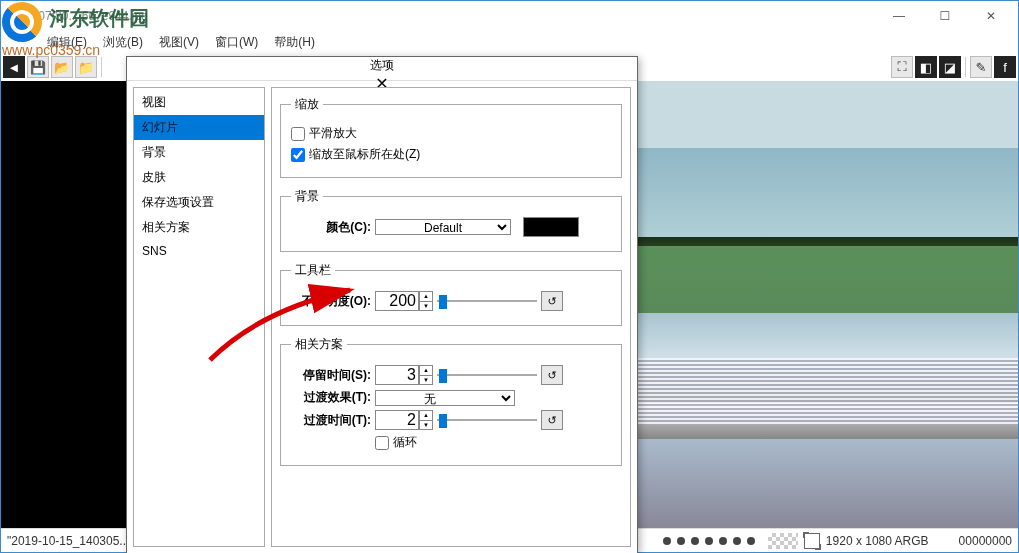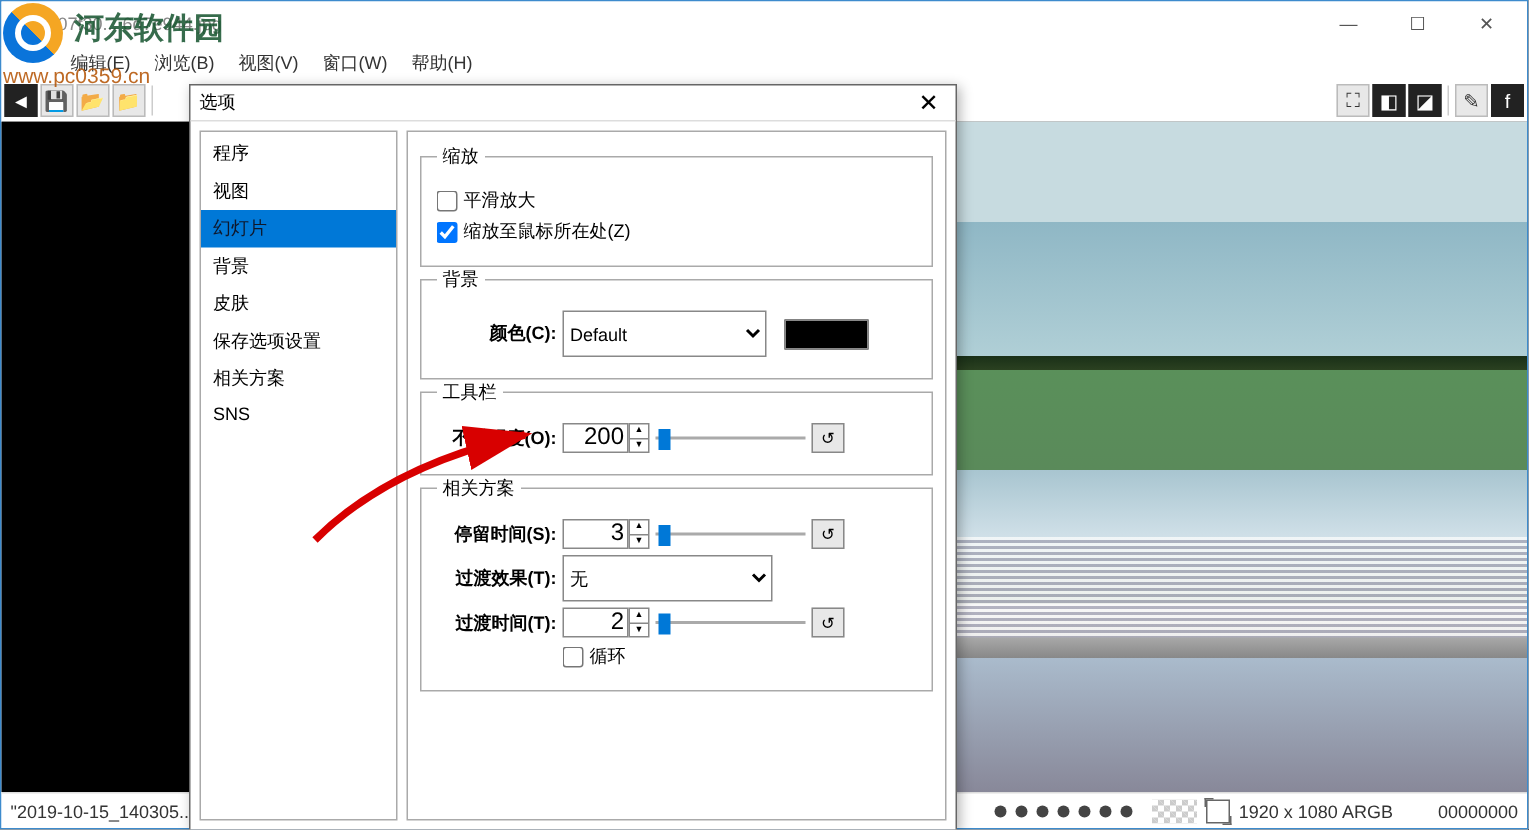--- a/index.html
+++ b/index.html
@@ -185,20 +185,21 @@
       display: flex;
       flex-direction: column;
       z-index: 100;
     }
     .dialog-titlebar {
       height: 24px;
       display: flex;
       align-items: center;
       padding: 0 6px;
       border-bottom: 1px solid #ddd;
+      flex-direction: column;
     }
     .dialog-title { flex: 1; font-size: 12px; }
     .dialog-close {
       width: 24px; height: 20px;
       display: flex; align-items: center; justify-content: center;
       font-size: 16px; font-weight: 300;
     }
     .dialog-body {
       flex: 1;
       display: flex;
@@ -221,21 +222,21 @@
     
     .dialog-panel {
       flex: 1;
       border: 1px solid #aaa;
       padding: 8px;
       background: #fff;
     }
     
     fieldset {
       border: 1px solid #aaa;
-      margin-bottom: 0;
+      margin-bottom: 10px;
       padding: 8px 10px 10px 10px;
     }
     legend {
       font-size: 12px;
       padding: 0 4px;
     }
     .row {
       display: flex;
       align-items: center;
       margin: 4px 0;
@@ -245,24 +246,25 @@
       width: 80px;
       text-align: right;
       margin-right: 4px;
       font-weight: bold;
     }
     input[type="checkbox"] {
       width: 14px; height: 14px;
       margin-right: 4px;
     }
     select {
-      height: 31px;
+      height: 16px;
       border: 1px solid #888;
       font-size: 12px;
       background: #fff;
+      padding-left: 44px;
     }
     .color-swatch {
       width: 56px; height: 20px;
       background: #000;
       border: 1px solid #888;
     }
     .num-input {
       width: 44px; height: 20px;
       border: 1px solid #888;
       text-align: right;
@@ -370,21 +372,20 @@
 </div>
 
 <div class="dialog">
   <div class="dialog-titlebar">
     <div class="dialog-title">选项</div>
     <div class="dialog-close">✕</div>
   </div>
   <div class="dialog-body">
 
     <div class="dialog-sidebar">
-      <div class="sidebar-item">程序</div>
       <div class="sidebar-item">视图</div>
       <div class="sidebar-item selected">幻灯片</div>
       <div class="sidebar-item">背景</div>
       <div class="sidebar-item">皮肤</div>
       <div class="sidebar-item">保存选项设置</div>
       <div class="sidebar-item">相关方案</div>
       <div class="sidebar-item">SNS</div>
     </div>
 
     <div class="dialog-panel">

